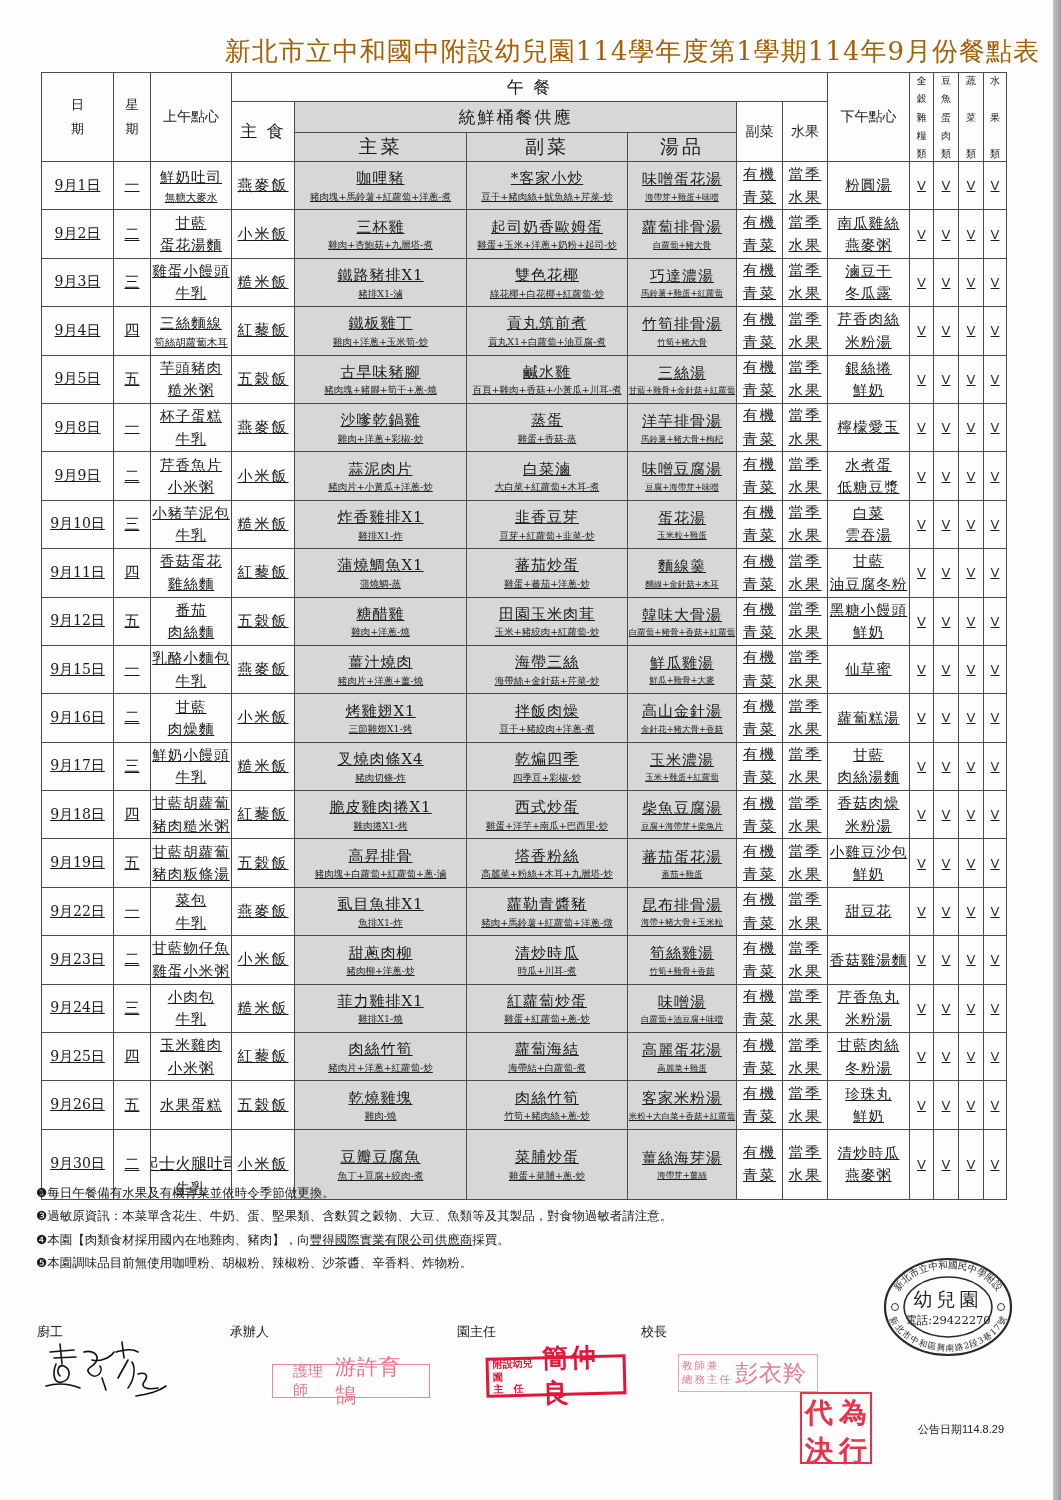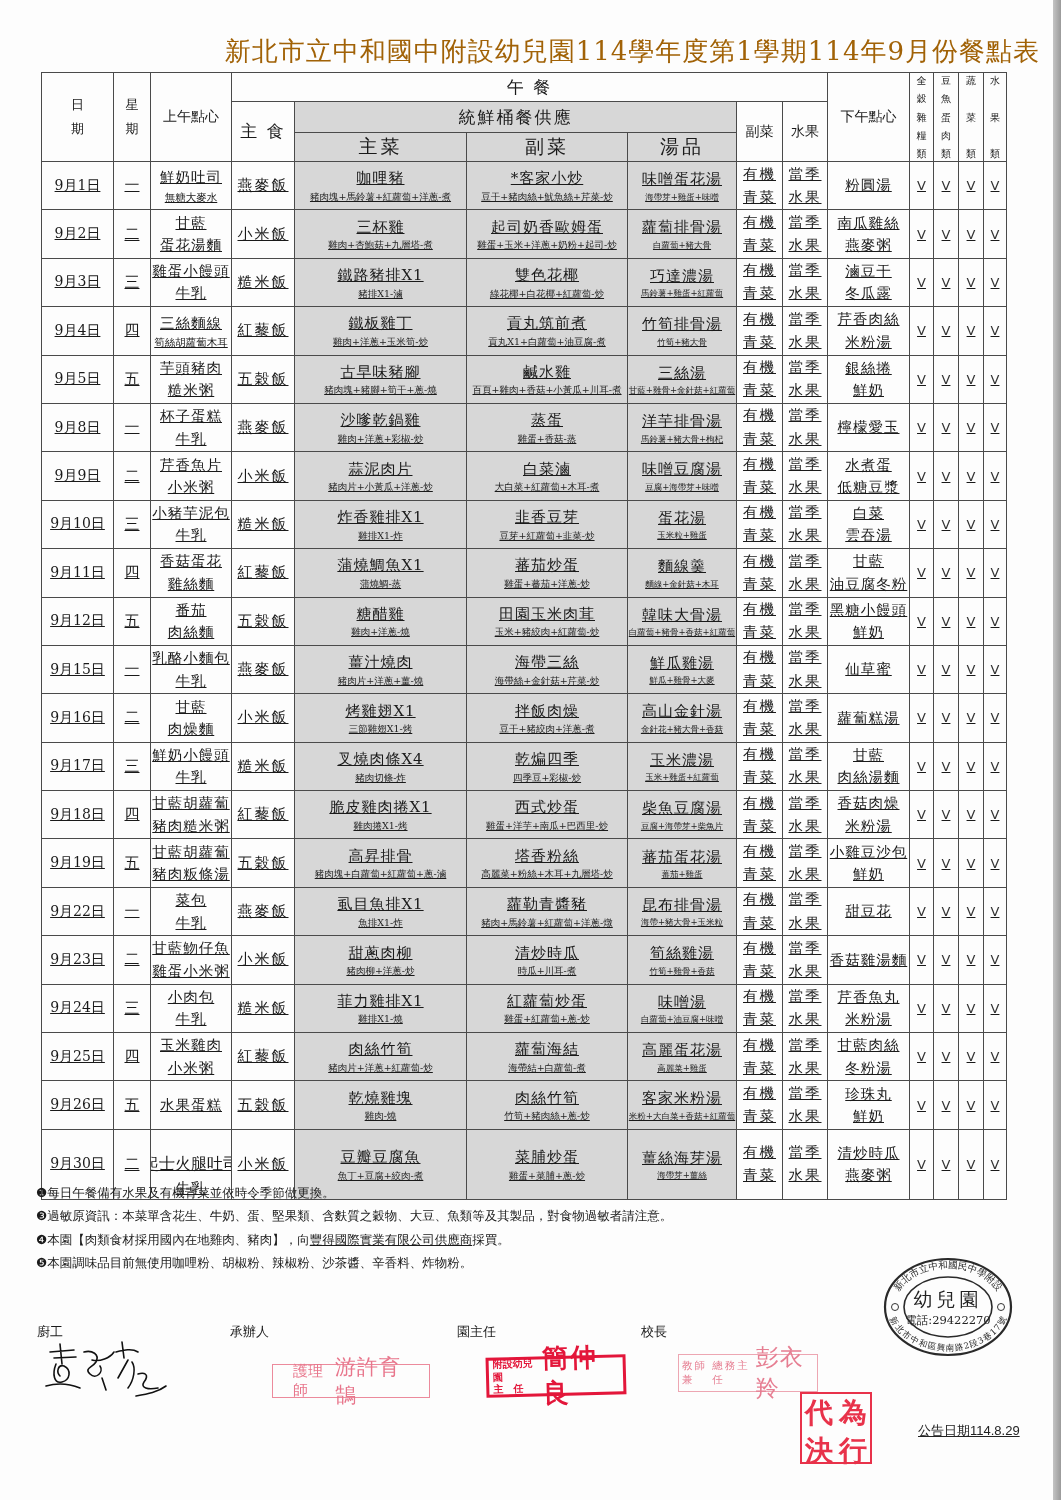--- a/index.html
+++ b/index.html
@@ -56,28 +56,28 @@
   .stamp-nurse { left:272px; top:1364px; width:158px; height:34px; border:1.5px solid #ec8a9c;
     color:#e8768c; padding:0 20px; box-sizing:border-box; }
   .stamp-nurse .t1 { font-size:15px; margin-right:4px; }
   .stamp-nurse .t2 { font-size:21px; letter-spacing:1px; }
   .stamp-dir { left:486px; top:1356px; width:140px; height:40px; border:3px solid #e3163a;
     color:#e3163a; box-sizing:border-box; padding:0 4px; transform:rotate(-1.5deg); }
   .stamp-dir .col { display:flex; flex-direction:column; font-size:10px; font-weight:bold; line-height:1.25; margin-right:4px; }
   .stamp-dir .t2 { font-size:26px; font-weight:bold; letter-spacing:2px; }
   .stamp-teacher { left:678px; top:1354px; width:140px; height:38px; border:1.5px solid #eda6b2;
     color:#e67e92; box-sizing:border-box; padding:0 3px; }
-  .stamp-teacher .col { display:flex; flex-direction:row; font-size:10.5px; line-height:1.3; margin-right:3px; letter-spacing:2px; }
+  .stamp-teacher .col { display:flex; flex-direction:column; font-size:10.5px; line-height:1.3; margin-right:3px; letter-spacing:2px; }
   .stamp-teacher .t2 { font-size:23px; letter-spacing:1px; }
   .stamp-proxy { left:800px; top:1392px; width:72px; height:72px; border:2px solid #e8324a;
     color:#e8324a; box-sizing:border-box; display:grid; grid-template-columns:1fr 1fr;
     grid-template-rows:1fr 1fr; align-items:center; justify-items:center; font-size:28px; font-weight:bold; }
   .oval { position:absolute; left:882px; top:1256px; }
   .announce { position:absolute; left:918px; top:1422px; font-family:"Liberation Sans", sans-serif;
-    font-size:13px; color:#222;text-decoration:underline; }
+    font-size:11px; color:#222; }
 </style>
 </head>
 <body>
 
 <div class="edge-bar"></div>
 
 <div class="title">新北市立中和國中附設幼兒園114學年度第1學期114年9月份餐點表</div>
 
 <table class="menu">
   <colgroup>

